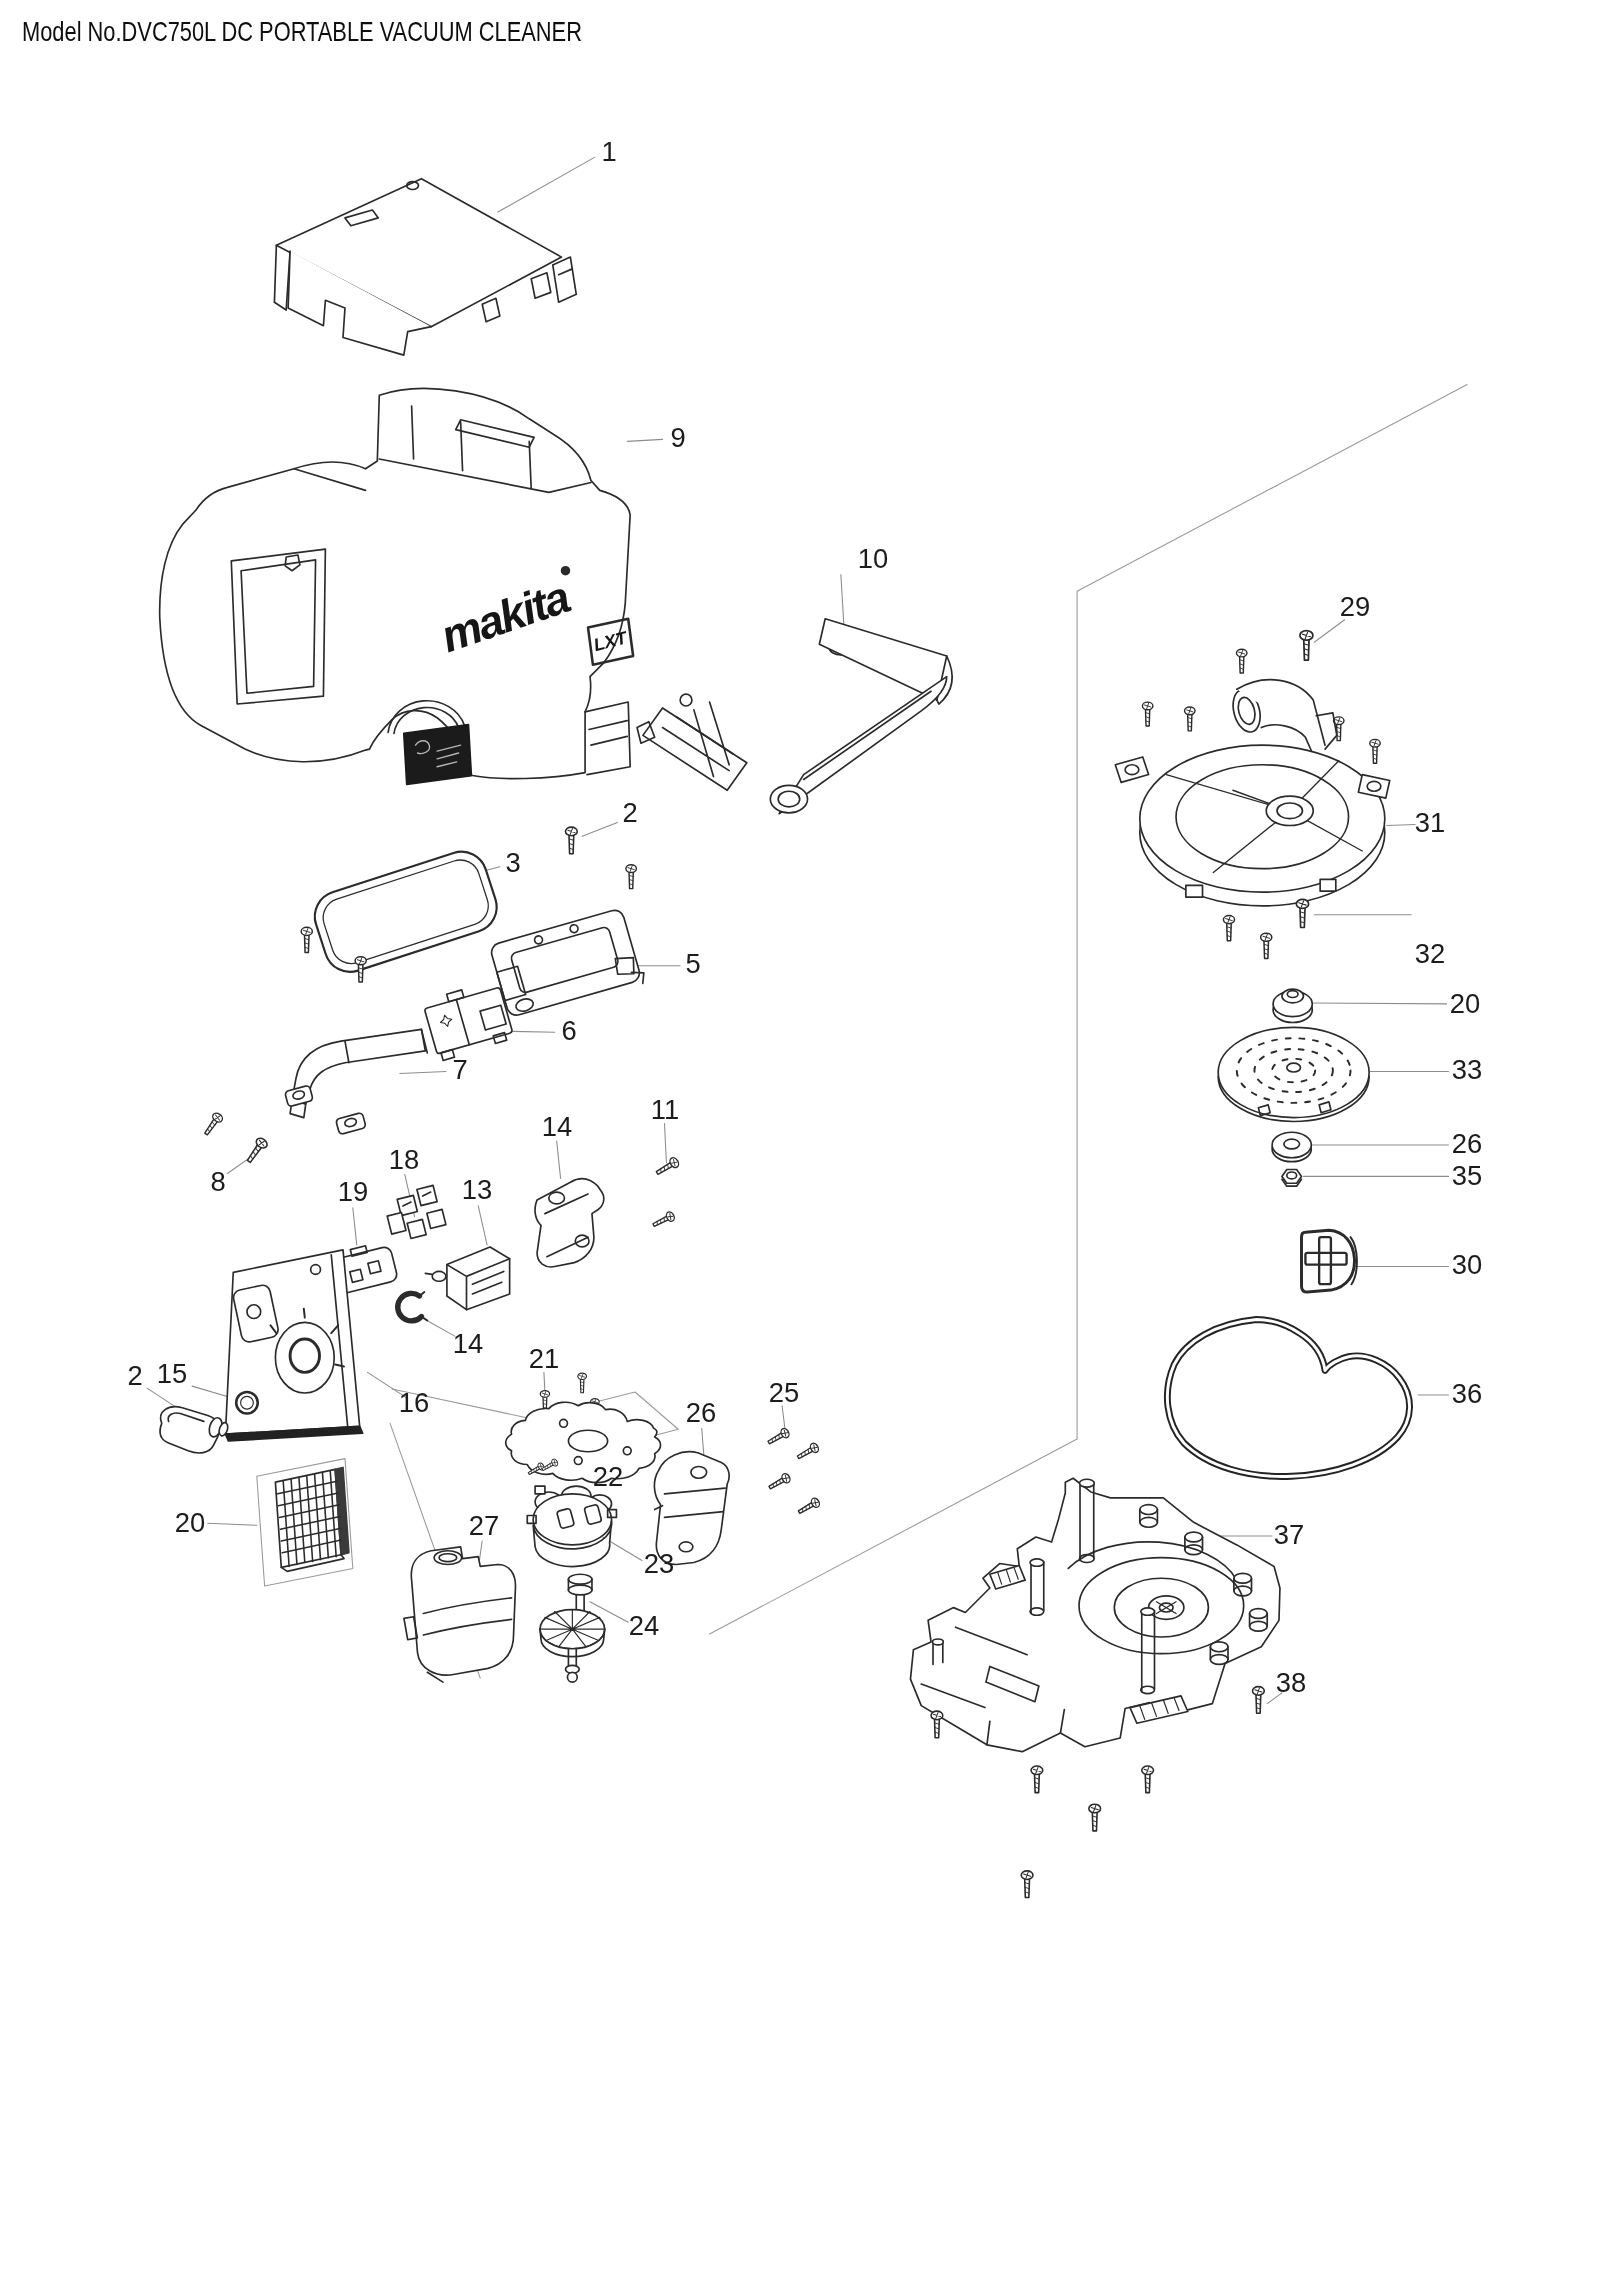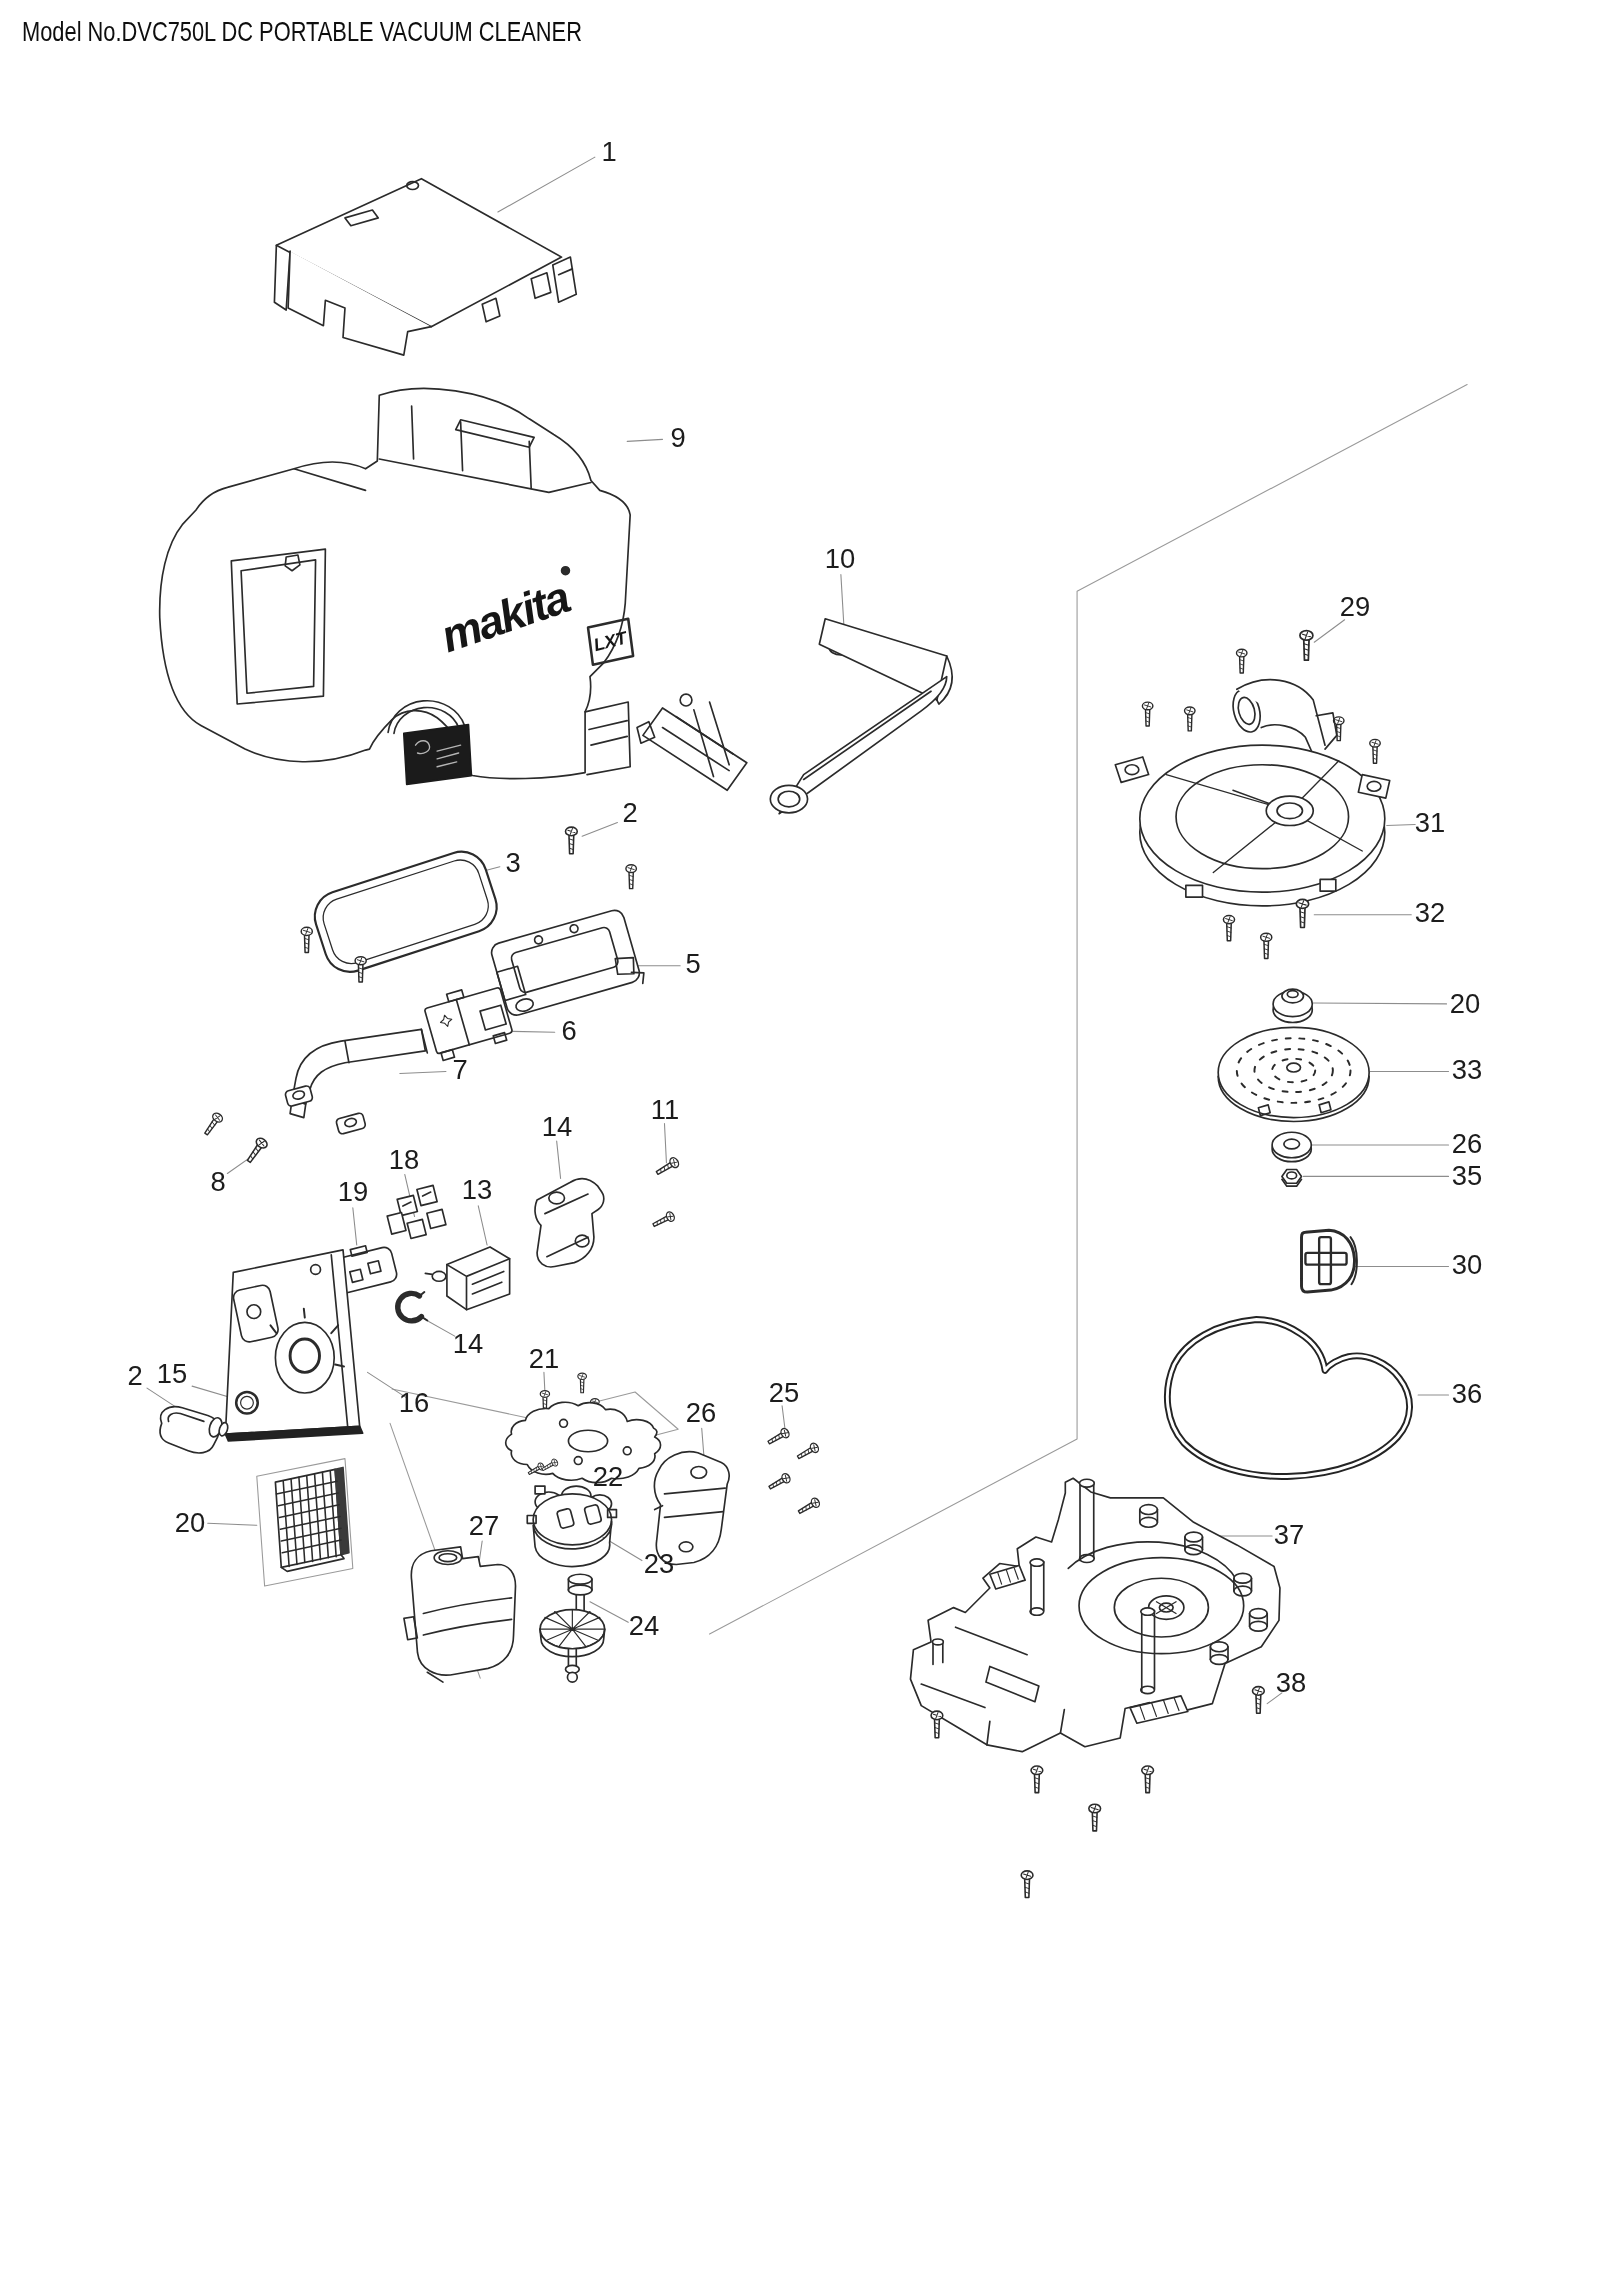--- a/index.html
+++ b/index.html
@@ -508,21 +508,21 @@
 </svg>
 
 <span class="callout" style="left:609px;top:152px">1</span>
 <span class="callout" style="left:630px;top:813px">2</span>
 <span class="callout" style="left:513px;top:863px">3</span>
 <span class="callout" style="left:693px;top:964px">5</span>
 <span class="callout" style="left:569px;top:1031px">6</span>
 <span class="callout" style="left:460px;top:1070px">7</span>
 <span class="callout" style="left:218px;top:1182px">8</span>
 <span class="callout" style="left:678px;top:438px">9</span>
-<span class="callout" style="left:840px;top:559px">10</span>
+<span class="callout" style="left:873px;top:559px">10</span>
 <span class="callout" style="left:665px;top:1110px">11</span>
 <span class="callout" style="left:557px;top:1127px">14</span>
 <span class="callout" style="left:477px;top:1190px">13</span>
 <span class="callout" style="left:468px;top:1344px">14</span>
 <span class="callout" style="left:172px;top:1374px">15</span>
 <span class="callout" style="left:414px;top:1403px">16</span>
 <span class="callout" style="left:135px;top:1376px">2</span>
 <span class="callout" style="left:404px;top:1160px">18</span>
 <span class="callout" style="left:353px;top:1192px">19</span>
 <span class="callout" style="left:190px;top:1523px">20</span>
@@ -530,21 +530,21 @@
 <span class="callout" style="left:608px;top:1477px">22</span>
 <span class="callout" style="left:659px;top:1564px">23</span>
 <span class="callout" style="left:644px;top:1626px">24</span>
 <span class="callout" style="left:784px;top:1393px">25</span>
 <span class="callout" style="left:701px;top:1413px">26</span>
 <span class="callout" style="left:484px;top:1526px">27</span>
 <span class="callout" style="left:1465px;top:1004px">20</span>
 <span class="callout" style="left:1355px;top:607px">29</span>
 <span class="callout" style="left:1467px;top:1265px">30</span>
 <span class="callout" style="left:1430px;top:823px">31</span>
-<span class="callout" style="left:1430px;top:913px">32</span>
+<span class="callout" style="left:1430px;top:954px">32</span>
 <span class="callout" style="left:1467px;top:1070px">33</span>
 <span class="callout" style="left:1467px;top:1144px">26</span>
 <span class="callout" style="left:1467px;top:1176px">35</span>
 <span class="callout" style="left:1467px;top:1394px">36</span>
 <span class="callout" style="left:1289px;top:1535px">37</span>
 <span class="callout" style="left:1291px;top:1683px">38</span>
 
 </div>
 
 

